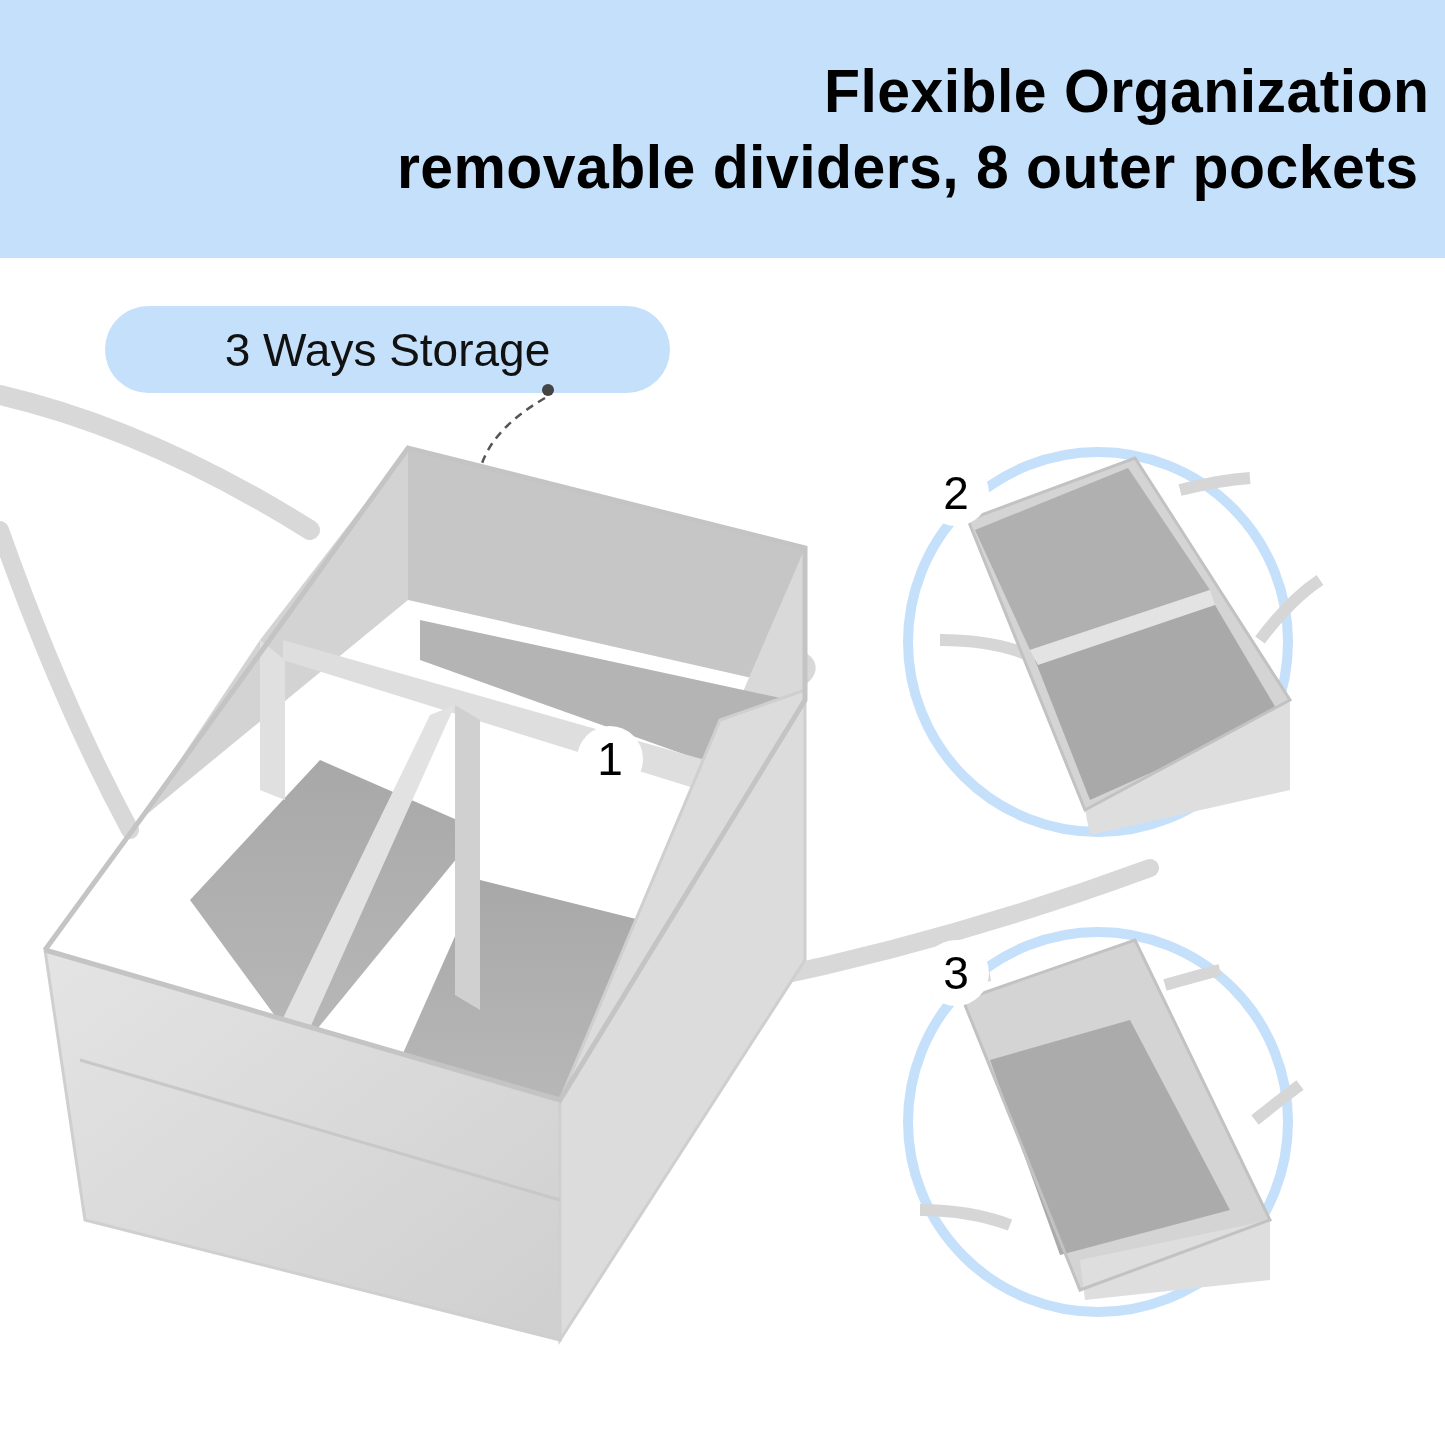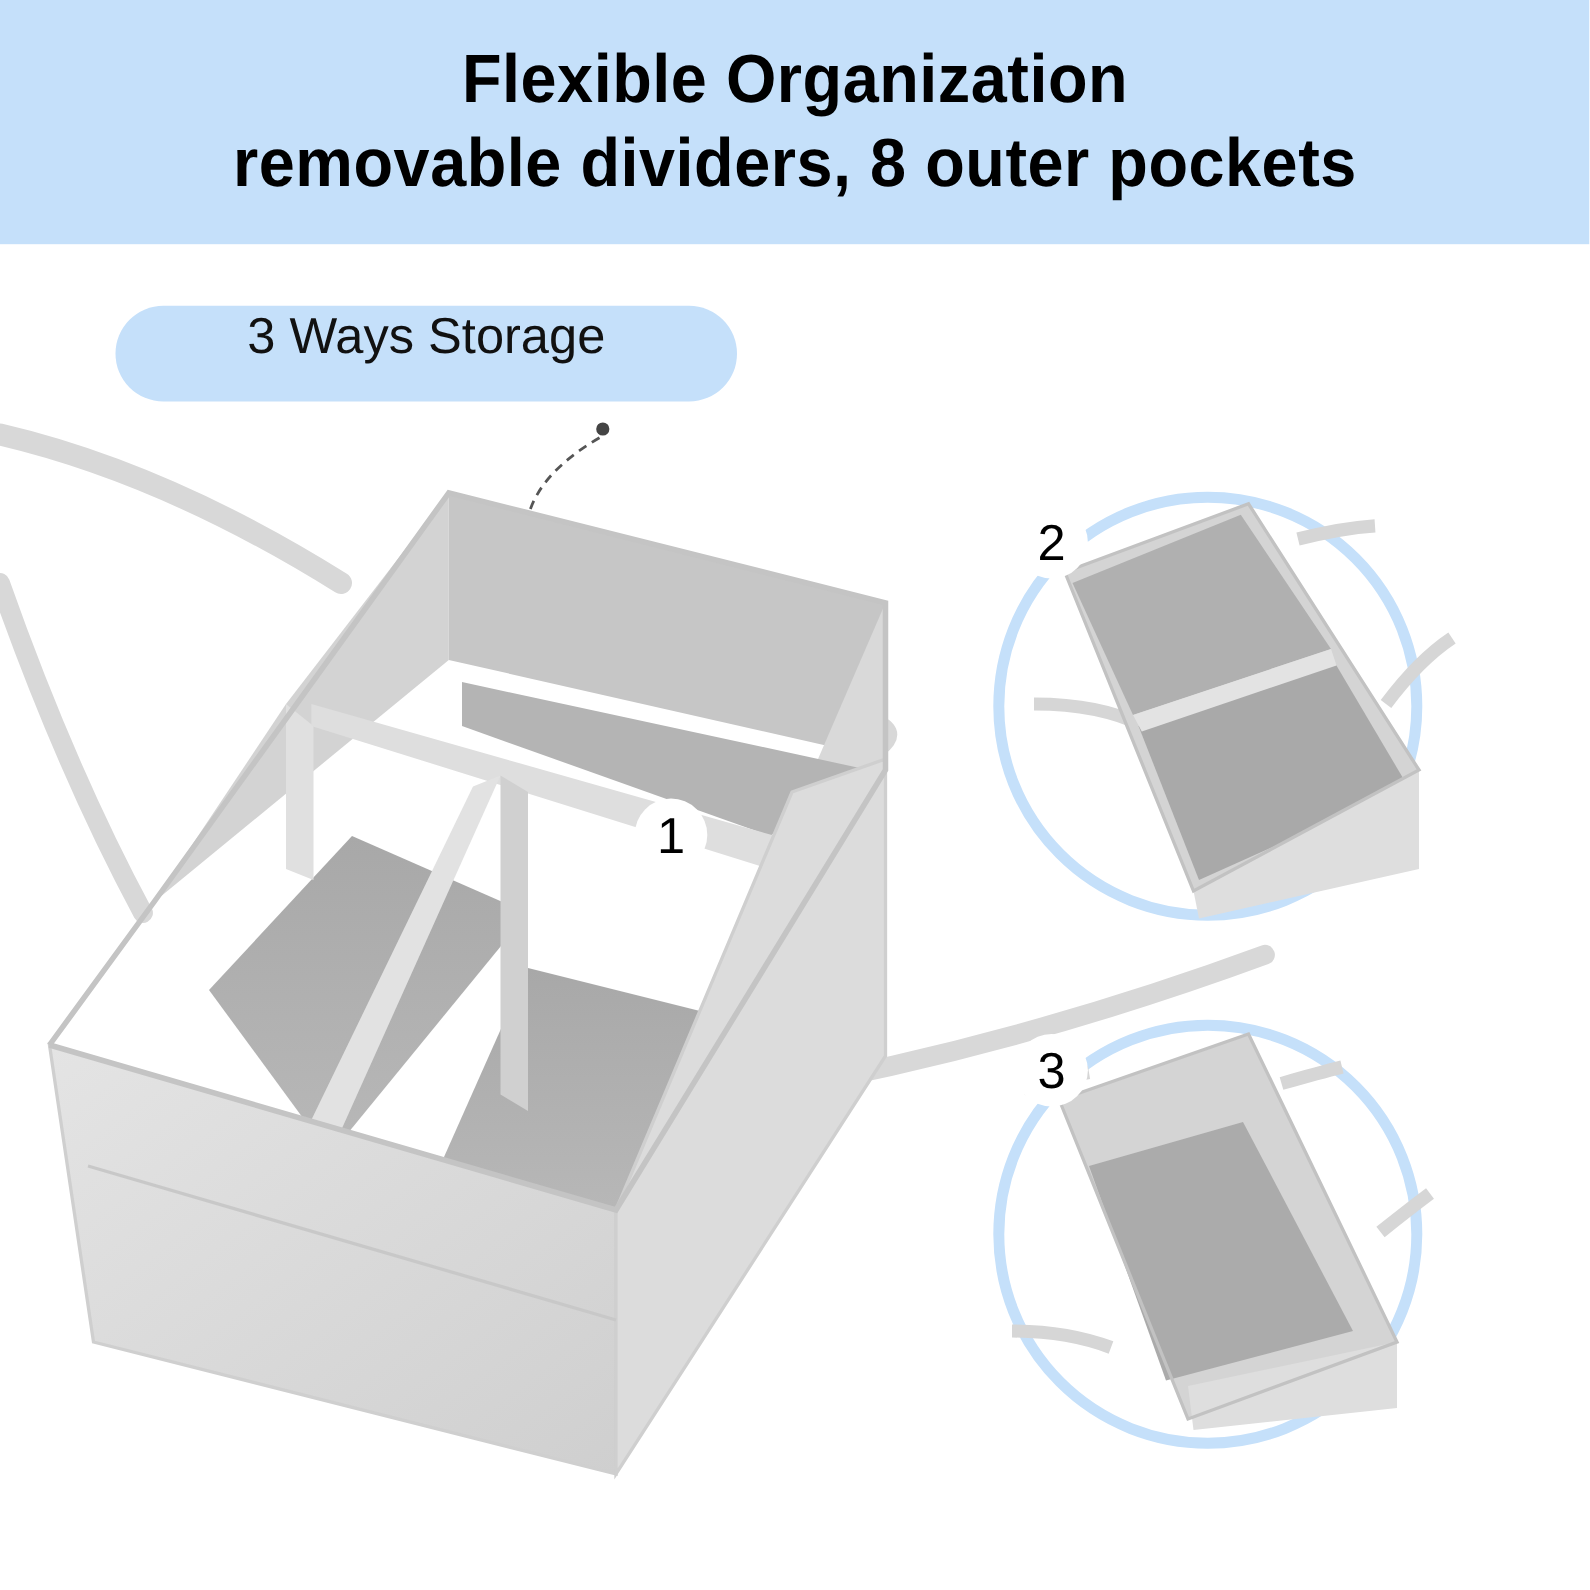--- a/index.html
+++ b/index.html
@@ -1,33 +1,33 @@
 <!DOCTYPE html>
 <html><head>
 <meta charset="utf-8">
 <style>
   * { box-sizing: border-box; margin: 0; padding: 0; }
   html, body { width: 1445px; height: 1445px; background: #ffffff; overflow: hidden; }
   body { position: relative; font-family: "Liberation Sans", sans-serif; }
 
   .banner {
-    position: absolute; left: 0; top: 0; width: 1445px; height: 222px;
+    position: absolute; left: 0; top: 0; width: 1445px; height: 258px;
     background: #c5e0fa;
-    display: flex; flex-direction: column; align-items: center; justify-content: center;
+    display: flex; flex-direction: column; align-items: flex-end; justify-content: center;
   }
   .banner .line {
     font-family: "Liberation Sans", sans-serif;
     font-weight: bold; font-size: 62px; color: #000; line-height: 76px;
     letter-spacing: 0.5px; transform: scaleX(0.95);
   }
 
   .pill {
-    position: absolute; left: 105px; top: 278px; width: 565px; height: 87px;
+    position: absolute; left: 105px; top: 306px; width: 565px; height: 87px;
     border-radius: 44px; background: #c5e0fa;
-    display: flex; justify-content: center;
+    display: flex; align-items: center; justify-content: center;
   }
   .pill span { font-size: 46px; color: #111; font-family: "Liberation Sans", sans-serif; }
 
   svg.art { position: absolute; left: 0; top: 0; }
 
   .num-badge {
     position: absolute; background: #fff; border-radius: 50%;
     display: flex; align-items: center; justify-content: center;
     font-family: "Liberation Sans", sans-serif; color: #000;
   }

